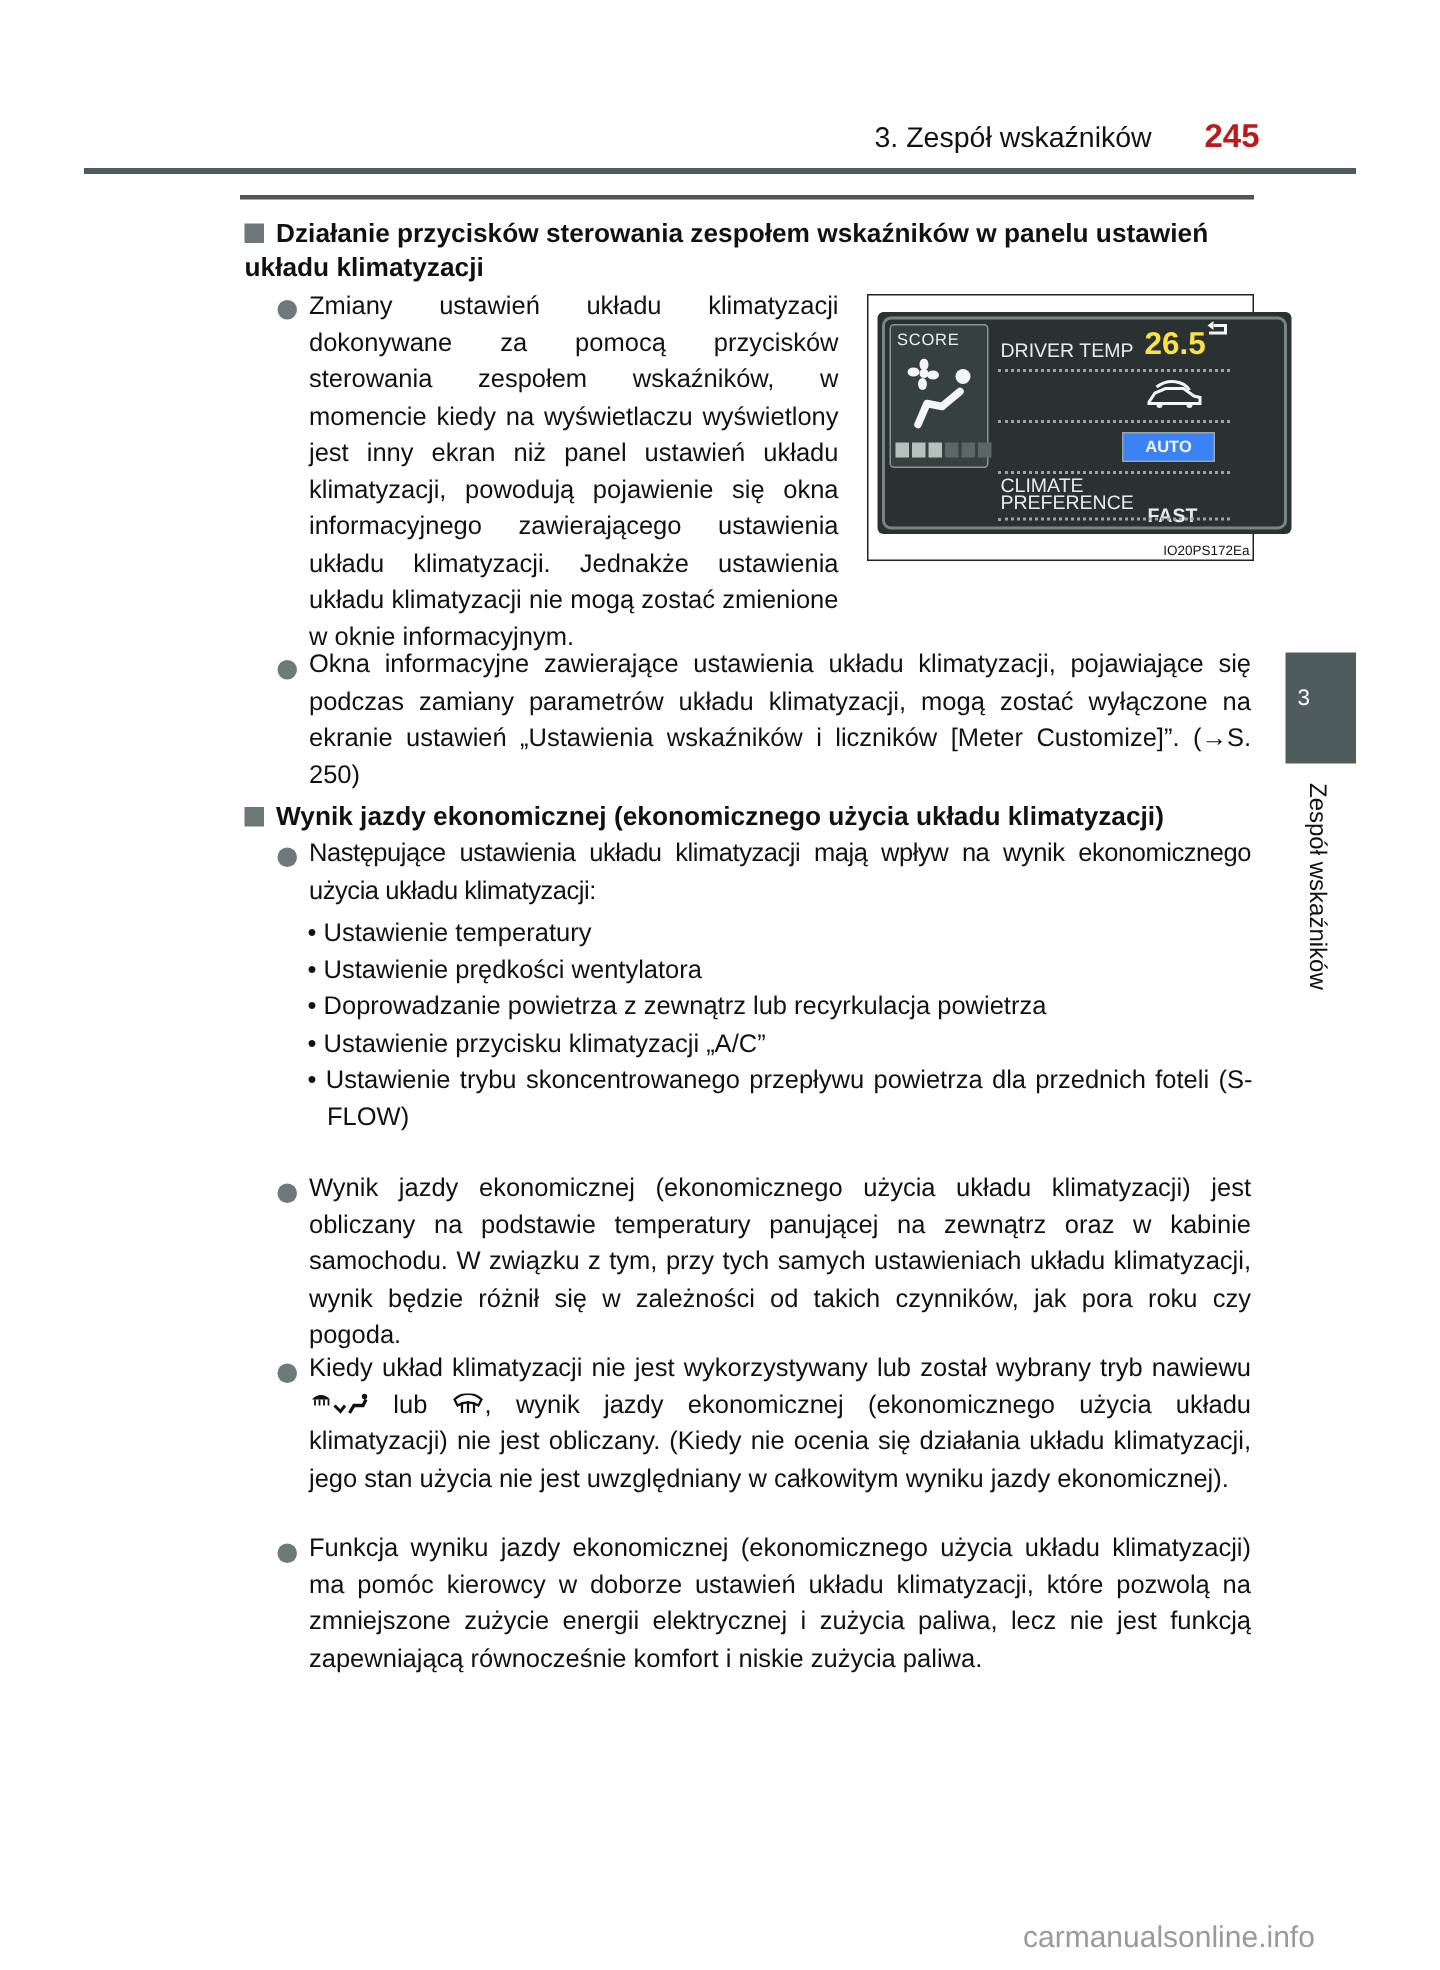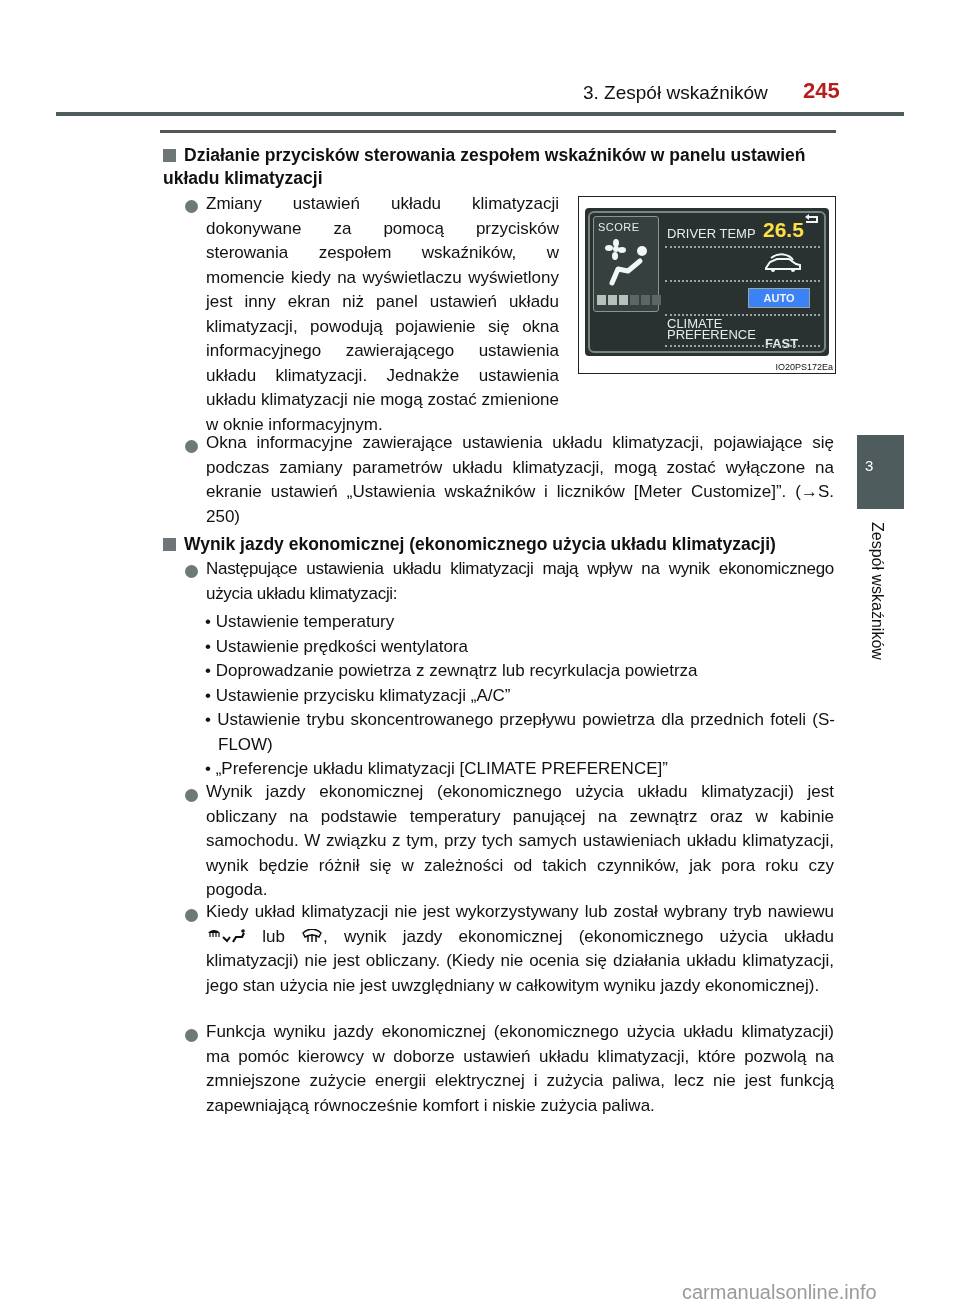--- a/index.html
+++ b/index.html
@@ -22,21 +22,21 @@
   .heading .text { display: inline; }
 
   .para { position: absolute; left: 206px; font-size: 17px; line-height: 24.5px; text-align: justify; color: #111; }
   .bullet { position: absolute; width: 13px; height: 13px; border-radius: 50%; background: #6e7a7a; }
 
   .list { position: absolute; left: 205px; font-size: 17px; line-height: 24.5px; color: #111; }
   .list li { list-style: none; padding-left: 13px; text-indent: -13px; }
   .list ul { margin: 0; padding: 0; }
 
   .figure { position: absolute; left: 578px; top: 196px; width: 256px; height: 176px; border: 1px solid #222; background: #fff; }
-  .screen { position: absolute; left: 6px; top: 11px; width: 244px; height: 148px; background: #2a3231; border-radius: 4px; }
+  .screen { position: absolute; left: 6px; top: 11px; width: 244px; height: 148px; background: #2a3231; border-radius: 4px; padding-left: 32px; }
   .screen-frame { position: absolute; left: 3px; top: 3px; right: 3px; bottom: 3px; border: 2px solid #7a8583; border-radius: 6px; }
   .score-box { position: absolute; left: 8px; top: 8px; width: 64px; height: 94px; border: 1px solid #8a9592; border-radius: 3px; background: #36403f; }
   .score-label { position: absolute; left: 4px; top: 4px; font-size: 11px; color: #e8eeee; letter-spacing: 0.5px; }
   .score-bars { position: absolute; left: 3px; bottom: 6px; display: flex; gap: 2px; }
   .score-bars span { width: 9px; height: 10px; background: #b8c0be; }
   .score-bars span.dim { background: #5c6664; }
   .scr-row { position: absolute; left: 80px; width: 155px; height: 1px; border-top: 2px dotted #9aa4a2; }
   .scr-text { position: absolute; color: #e6ecec; font-size: 13px; }
   .scr-big { position: absolute; color: #fde047; font-size: 21px; font-weight: bold; }
   .auto-btn { position: absolute; left: 163px; top: 80px; width: 60px; height: 18px; border: 1px solid #9aa4a2; background: #3b82f6; color: #f0f4f4; font-size: 11px; font-weight: bold; text-align: center; line-height: 18px; }
@@ -129,21 +129,20 @@
 <span class="bullet" style="left:185px; top:565px;"></span>
 <div class="para" style="top:557px; width:628px; letter-spacing:-0.3px;">Następujące ustawienia układu klimatyzacji mają wpływ na wynik ekonomicznego użycia układu klimatyzacji:</div>
 
 <div class="list" style="top:610px; width:630px;">
   <ul>
     <li>• <span>Ustawienie temperatury</span></li>
     <li>• <span>Ustawienie prędkości wentylatora</span></li>
     <li>• <span>Doprowadzanie powietrza z zewnątrz lub recyrkulacja powietrza</span></li>
     <li>• <span>Ustawienie przycisku klimatyzacji „A/C”</span></li>
     <li style="text-align:justify;">• <span>Ustawienie trybu skoncentrowanego przepływu powietrza dla przednich foteli (S-FLOW)</span></li>
-    <li>• <span>„Preferencje układu klimatyzacji [CLIMATE PREFERENCE]”</span></li>
   </ul>
 </div>
 
 <span class="bullet" style="left:185px; top:789px;"></span>
 <div class="para" style="top:780px; width:628px;">Wynik jazdy ekonomicznej (ekonomicznego użycia układu klimatyzacji) jest obliczany na podstawie temperatury panującej na zewnątrz oraz w kabinie samochodu. W związku z tym, przy tych samych ustawieniach układu klimatyzacji, wynik będzie różnił się w zależności od takich czynników, jak pora roku czy pogoda.</div>
 
 <span class="bullet" style="left:185px; top:909px;"></span>
 <div class="para" style="top:900px; width:628px;">
   <span>Kiedy układ klimatyzacji nie jest wykorzystywany lub został wybrany tryb nawiewu</span>
   <svg class="inline-icon" style="width:40px;" viewBox="0 0 40 14">

